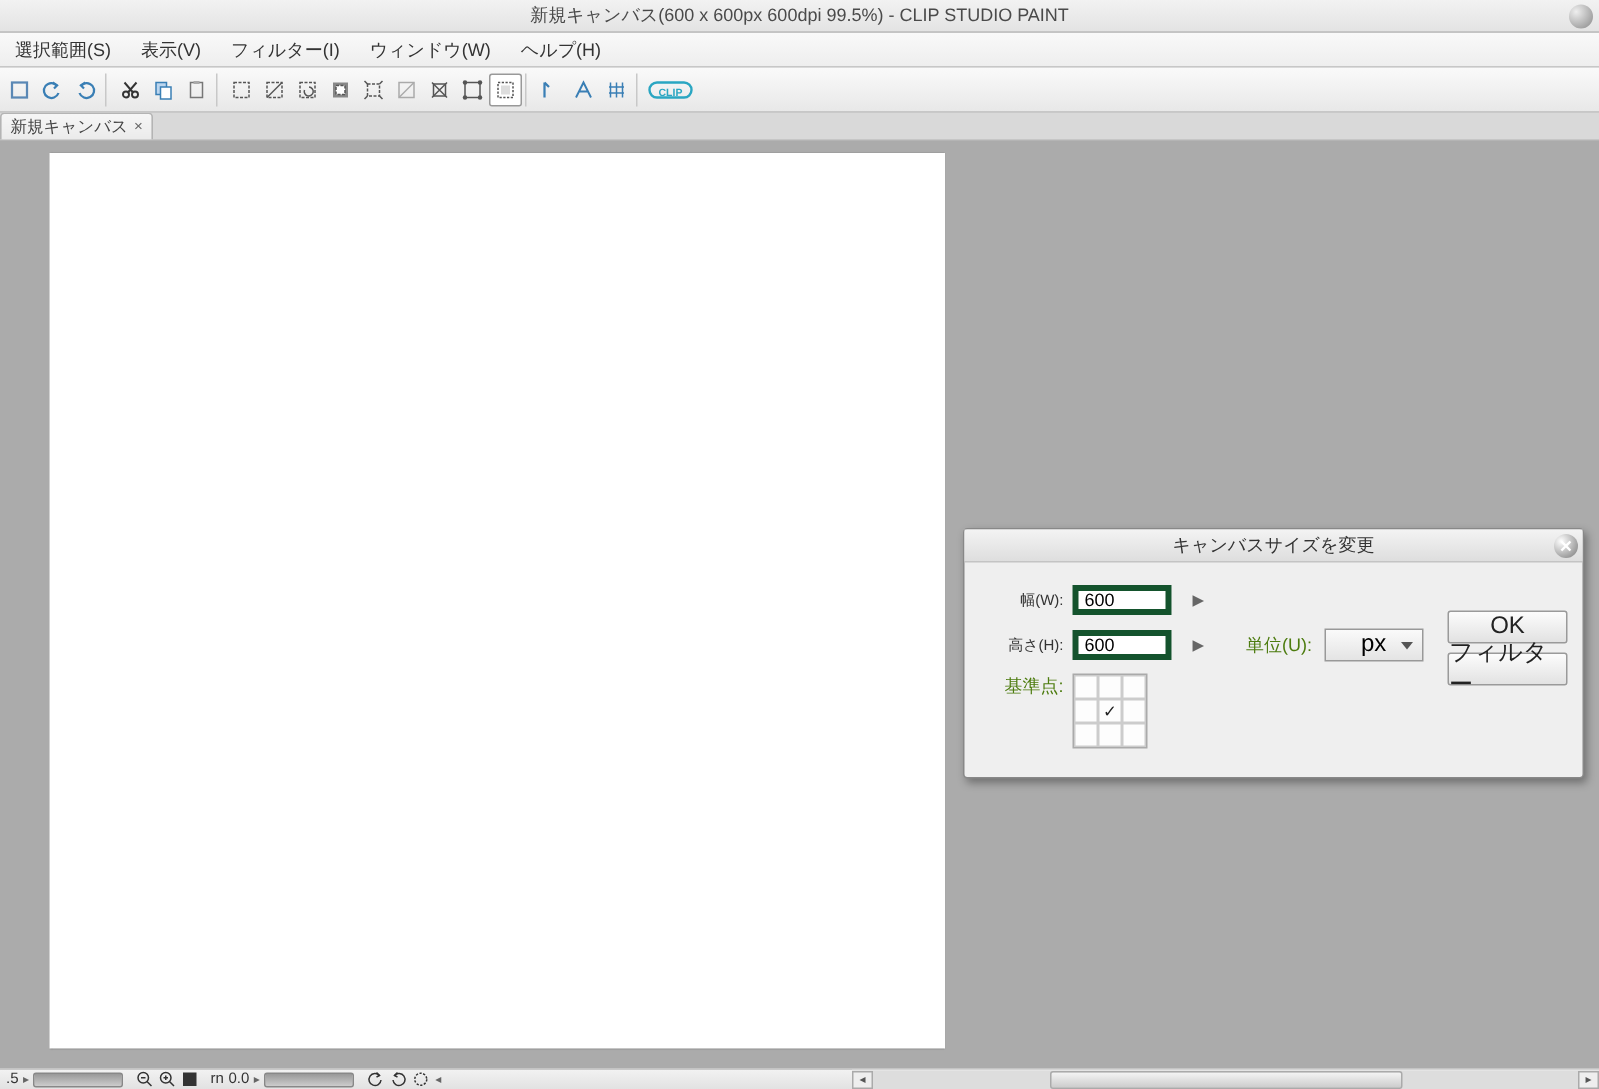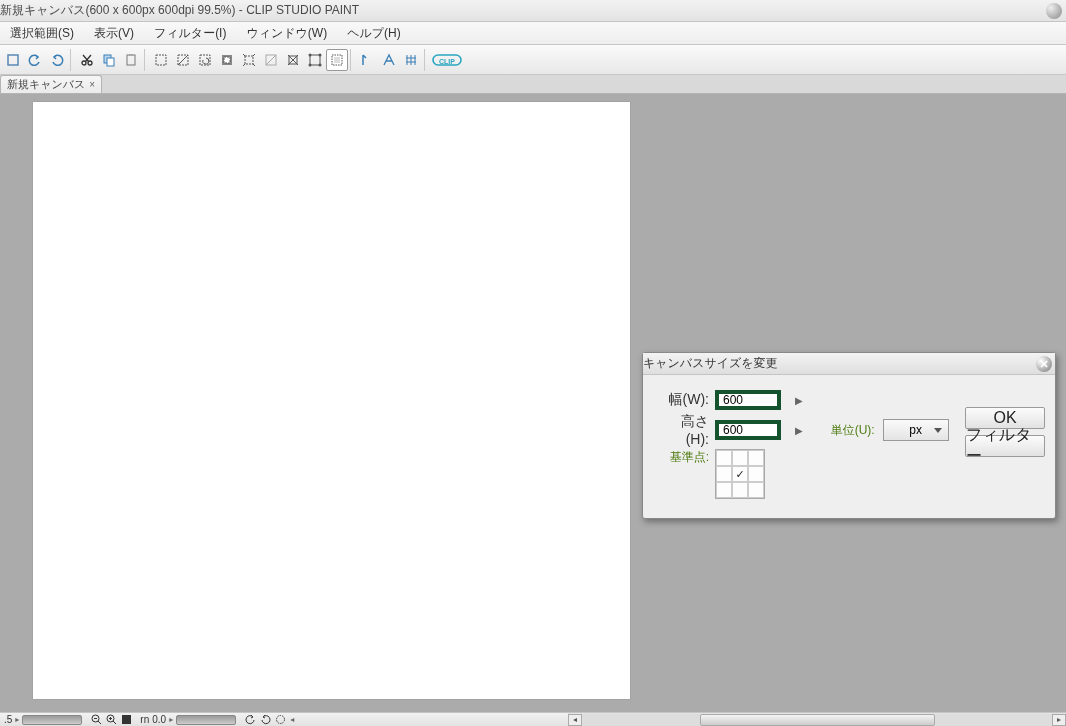--- a/index.html
+++ b/index.html
@@ -11,21 +11,21 @@
       height: 726px;
       overflow: hidden;
       position: relative;
     }
     .titlebar {
       height: 22px;
       background: linear-gradient(to bottom, #f2f2f2, #e3e3e3);
       border-bottom: 1px solid #c4c4c4;
       display: flex;
       align-items: center;
-      justify-content: flex-start;
+      justify-content: center;
       position: relative;
       color: #4a4a4a;
     }
     .titlebar-right {
       position: absolute;
       right: 4px;
       width: 16px;
       height: 16px;
       border-radius: 50%;
       background: radial-gradient(circle at 30% 30%, #eee, #888);
@@ -123,49 +123,49 @@
       width: 414px; height: 167px;
       background: #efefef;
       border: 1px solid #888;
       box-shadow: 2px 3px 6px rgba(0,0,0,.35);
       border-radius: 3px;
     }
     .dlg-title {
       height: 22px;
       background: linear-gradient(to bottom,#f3f3f3,#dedede);
       border-bottom:1px solid #c4c4c4;
-      display:flex; align-items:center; 
+      display:flex; align-items:center; justify-content:center;
       position:relative;
       color:#333; font-size:12px;
     }
     .dlg-close {
       position:absolute; right:3px; top:3px;
       width:16px;height:16px;border-radius:50%;
       background: radial-gradient(circle at 30% 30%, #fff, #777);
       display:flex;align-items:center;justify-content:center;
       color:#fff; font-size:11px; font-weight:bold;
     }
     .dlg-body { padding: 10px 10px 8px 16px; position:relative; }
     .dlg-row { display:flex; align-items:center; height: 30px; }
-    .dlg-label { width: 56px; text-align:right; padding-right:6px; color:#333; font-size:14px;}
+    .dlg-label { width: 56px; text-align:right; padding-right:6px; color:#333; font-size:10px;}
     .dlg-input {
       width: 66px; height: 20px;
       background:#fff; border:4px solid #14532d;
       font-size:12px; padding: 1px 4px;
     }
     .dlg-stepper { margin-left: 14px; color:#666; font-size:10px; }
     .dlg-unit-label { margin-left: 28px; color:#4d7c0f; }
     .dlg-select {
       margin-left: 8px;
       width: 66px; height: 22px;
       background: linear-gradient(to bottom,#fafafa,#e4e4e4);
       border:1px solid #999;
       display:flex; align-items:center; justify-content:center;
       position:relative;
-      font-size:12px;
+      font-size:16px;
     }
     .dlg-select::after{
       content:""; position:absolute; right:6px;
       border-left:4px solid transparent;border-right:4px solid transparent;border-top:5px solid #555;
     }
     .dlg-anchor-label { width:56px; text-align:right; padding-right:6px; color:#4d7c0f; }
     .dlg-anchor {
       display:grid; grid-template-columns: repeat(3,16px); grid-template-rows: repeat(3,16px);
       border:1px solid #aaa;
     }

